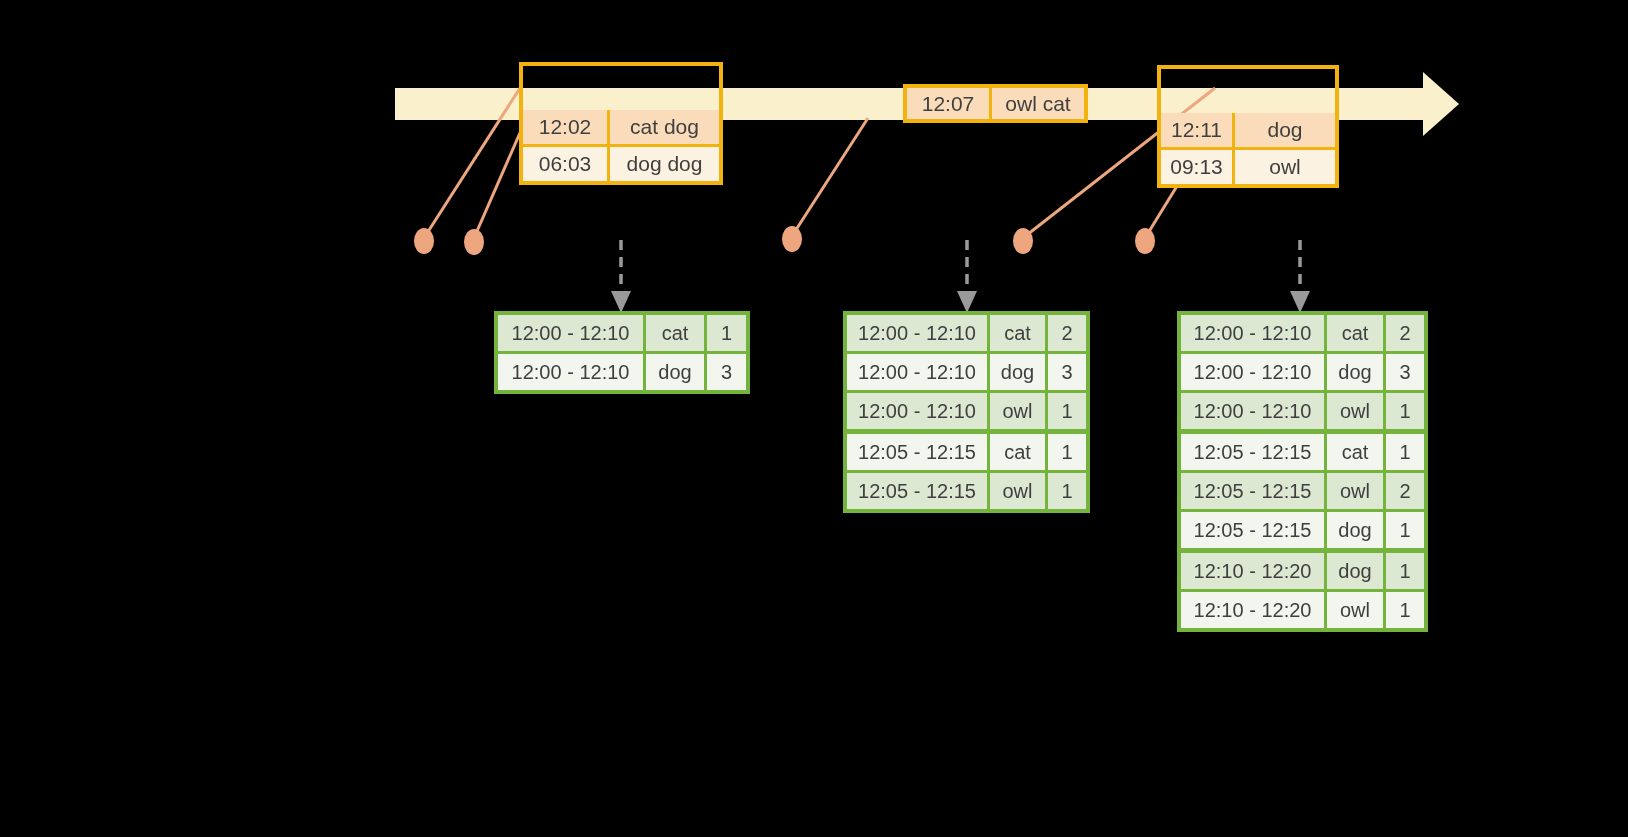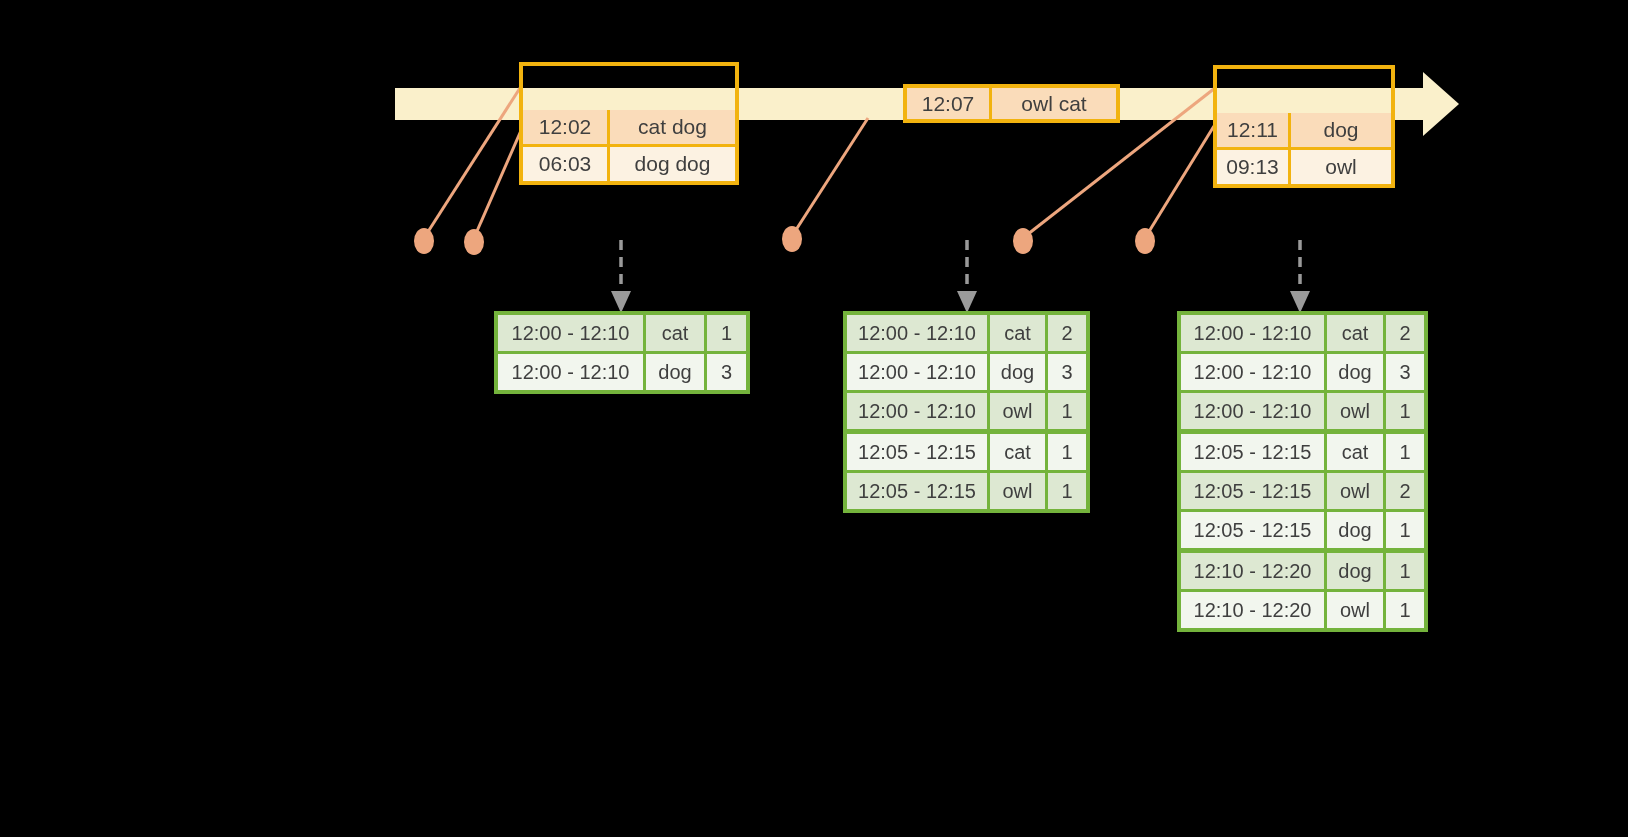--- a/index.html
+++ b/index.html
@@ -11,23 +11,23 @@
 
   
   .etable{position:absolute;border:4px solid var(--gold);box-sizing:border-box;}
   .erow{display:flex;}
   .erow:not(:last-child){border-bottom:3px solid var(--gold);margin-top:44px;}
   .ecell{display:flex;align-items:center;justify-content:center;
          font-size:21px;color:var(--ink);white-space:nowrap;}
   .ecell.time{border-right:3px solid var(--gold);}
   .erow:nth-child(odd)  .ecell{background:var(--peach);}
   .erow:nth-child(even) .ecell{background:var(--cream);}
-  #et1{left:519px;top:62px;}  #et1 .ecell{height:34px;} #et1 .ecell.time{width:84px;} #et1 .ecell.words{width:125px;}
-  #et2{left:867px;top:84px;margin-left:36px;}  #et2 .ecell{height:31px;} #et2 .ecell.time{width:82px;} #et2 .ecell.words{width:124px;}
-  #et3{left:1213px;top:65px;} #et3 .ecell{height:34px;} #et3 .ecell.time{width:71px;} #et3 .ecell.words{width:100px;}
+  #et1{left:519px;top:62px;}  #et1 .ecell{height:34px;} #et1 .ecell.time{width:84px;} #et1 .ecell.words{width:109px;}
+  #et2{left:867px;top:84px;margin-left:36px;}  #et2 .ecell{height:31px;} #et2 .ecell.time{width:82px;} #et2 .ecell.words{width:92px;}
+  #et3{left:1157px;top:65px;} #et3 .ecell{height:34px;} #et3 .ecell.time{width:71px;} #et3 .ecell.words{width:100px;}
 
   
   .rtable{position:absolute;border:4px solid var(--green);box-sizing:border-box;}
   .rgroup:not(:last-child){border-bottom:5px solid var(--green);}
   .rrow{display:flex;align-items:flex-end;}
   .rrow:not(:last-child){border-bottom:3px solid var(--green);}
   .rcell{display:flex;align-items:center;justify-content:center;height:36px;
          font-size:20px;color:var(--ink);white-space:nowrap;}
   .rcell.time,.rcell.word{border-right:3px solid var(--green);}
   .rrow.dark .rcell{background:var(--green-dark-row);}

